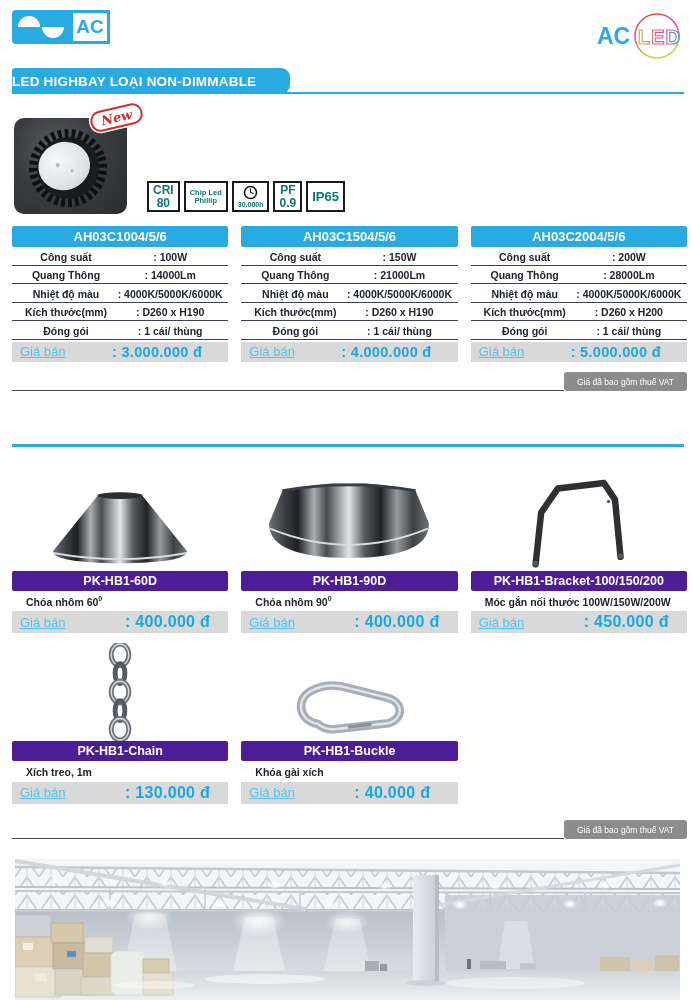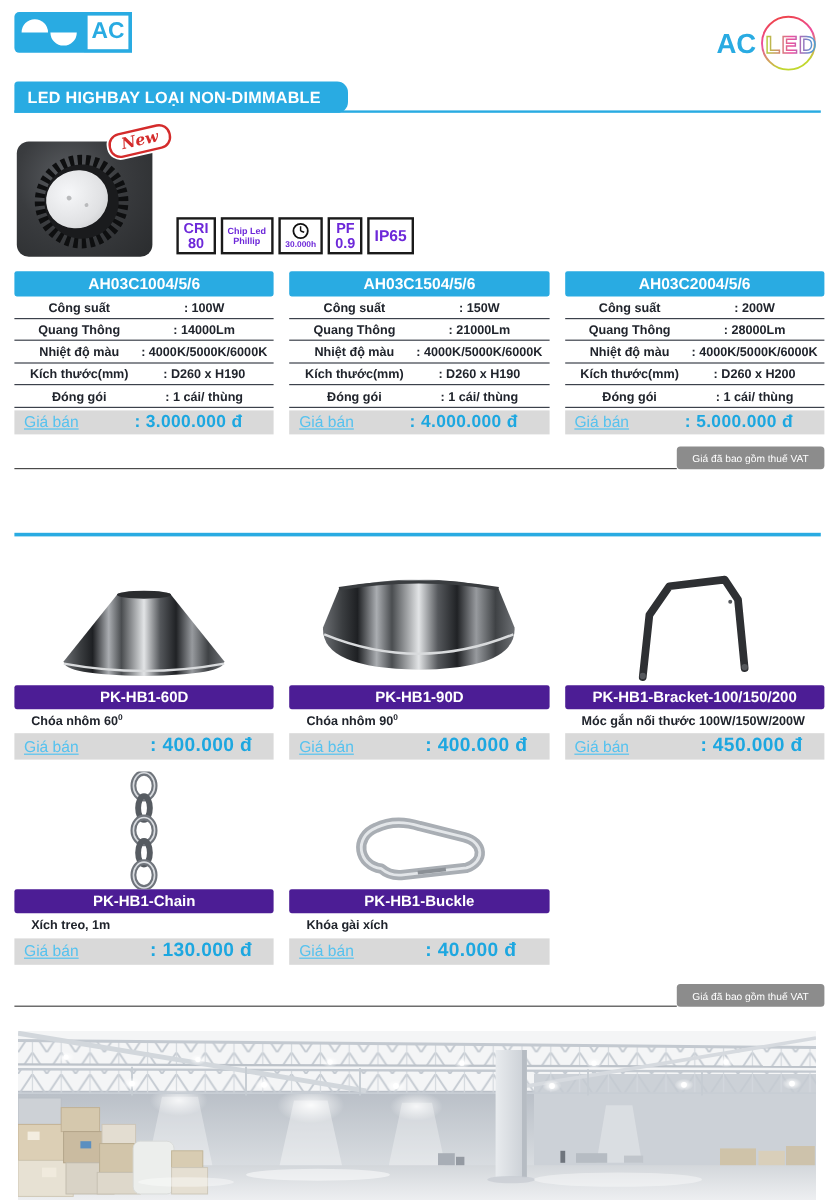--- a/index.html
+++ b/index.html
@@ -8,30 +8,30 @@
 
   
   .top { display:flex; justify-content:space-between; align-items:flex-start; padding:10px 8px 0 12px; height:58px; }
   .logo-left { display:flex; height:34px; }
   .logo-wave { width:58px; height:34px; background:#29abe2; border-radius:4px 0 0 4px; }
   .logo-ac-box { width:40px; height:34px; border:3px solid #29abe2; display:flex; align-items:center; justify-content:center; color:#29abe2; font-weight:bold; font-size:19px; background:#fff; }
 
   
   .sec-rule { position:relative; margin:0 8px 0 12px; height:26px; }
   .sec-rule .rule-line { position:absolute; left:0; right:0; bottom:0; height:2.5px; background:#29abe2; }
-  .sec-bar { position:absolute; left:0; top:0; bottom:0; width:278px; background:#29abe2; border-radius:3px 9px 9px 0; color:#fff; font-weight:bold; font-size:13.5px; display:flex; align-items:center; padding-left:11px; letter-spacing:.2px; z-index:1; }
+  .sec-bar { position:absolute; left:0; top:0; bottom:0; width:278px; background:#29abe2; border-radius:3px 9px 9px 0; color:#fff; font-weight:bold; font-size:13.5px; display:flex; align-items:center; padding-left:0; letter-spacing:.2px; z-index:1; }
   .sec1 { margin-top:10px; }
   .sec2 { margin-top:30px; }
 
   
   .hero { display:flex; align-items:flex-end; gap:8px; margin:24px 12px 0 14px; height:96px; }
   .tile { width:113px; height:96px; position:relative; border-radius:10px; background:radial-gradient(circle at 38% 32%, #5a5d61 0%, #3a3c3f 45%, #2a2c2e 100%); flex:none; }
   .new-badge { position:absolute; top:-11px; left:76px; transform:rotate(-13deg); background:#fff; border:2px solid #d42b2b; border-radius:10px; color:#d42b2b; font-family:"DejaVu Serif", serif; font-style:italic; font-weight:bold; font-size:13px; padding:1px 9px; box-shadow:0 0 0 1.5px #fff; white-space:nowrap; }
   .badges { display:flex; align-items:flex-end; gap:4px; margin:0 0 2px 12px; }
-  .fbox { border:2px solid #1a1a1a; background:#fff; height:31px; display:flex; flex-direction:column; align-items:center; justify-content:center; line-height:1.05; color:#6d28d9; font-weight:bold; padding:0 4px; }
+  .fbox { border:2px solid #1a1a1a; background:#fff; height:31px; display:flex; flex-direction:column; align-items:center; justify-content:center; line-height:1.05; color:#0f766e; font-weight:bold; padding:0 4px; }
   .fbox .t12 { font-size:12px; }
   .fbox .t8 { font-size:7.5px; }
   .fbox.clock { justify-content:flex-start; padding-top:2px; }
   .fbox.clock .hrs { font-size:7px; margin-top:1px; }
   .fbox .ip { font-size:13px; }
 
   
   .tables { display:flex; gap:13px; margin:12px 5px 0 12px; }
   .spec-table { flex:1; }
   .spec-head { background:#29abe2; color:#fff; text-align:center; font-weight:bold; font-size:13px; padding:3px 12px; border-radius:2px; }

